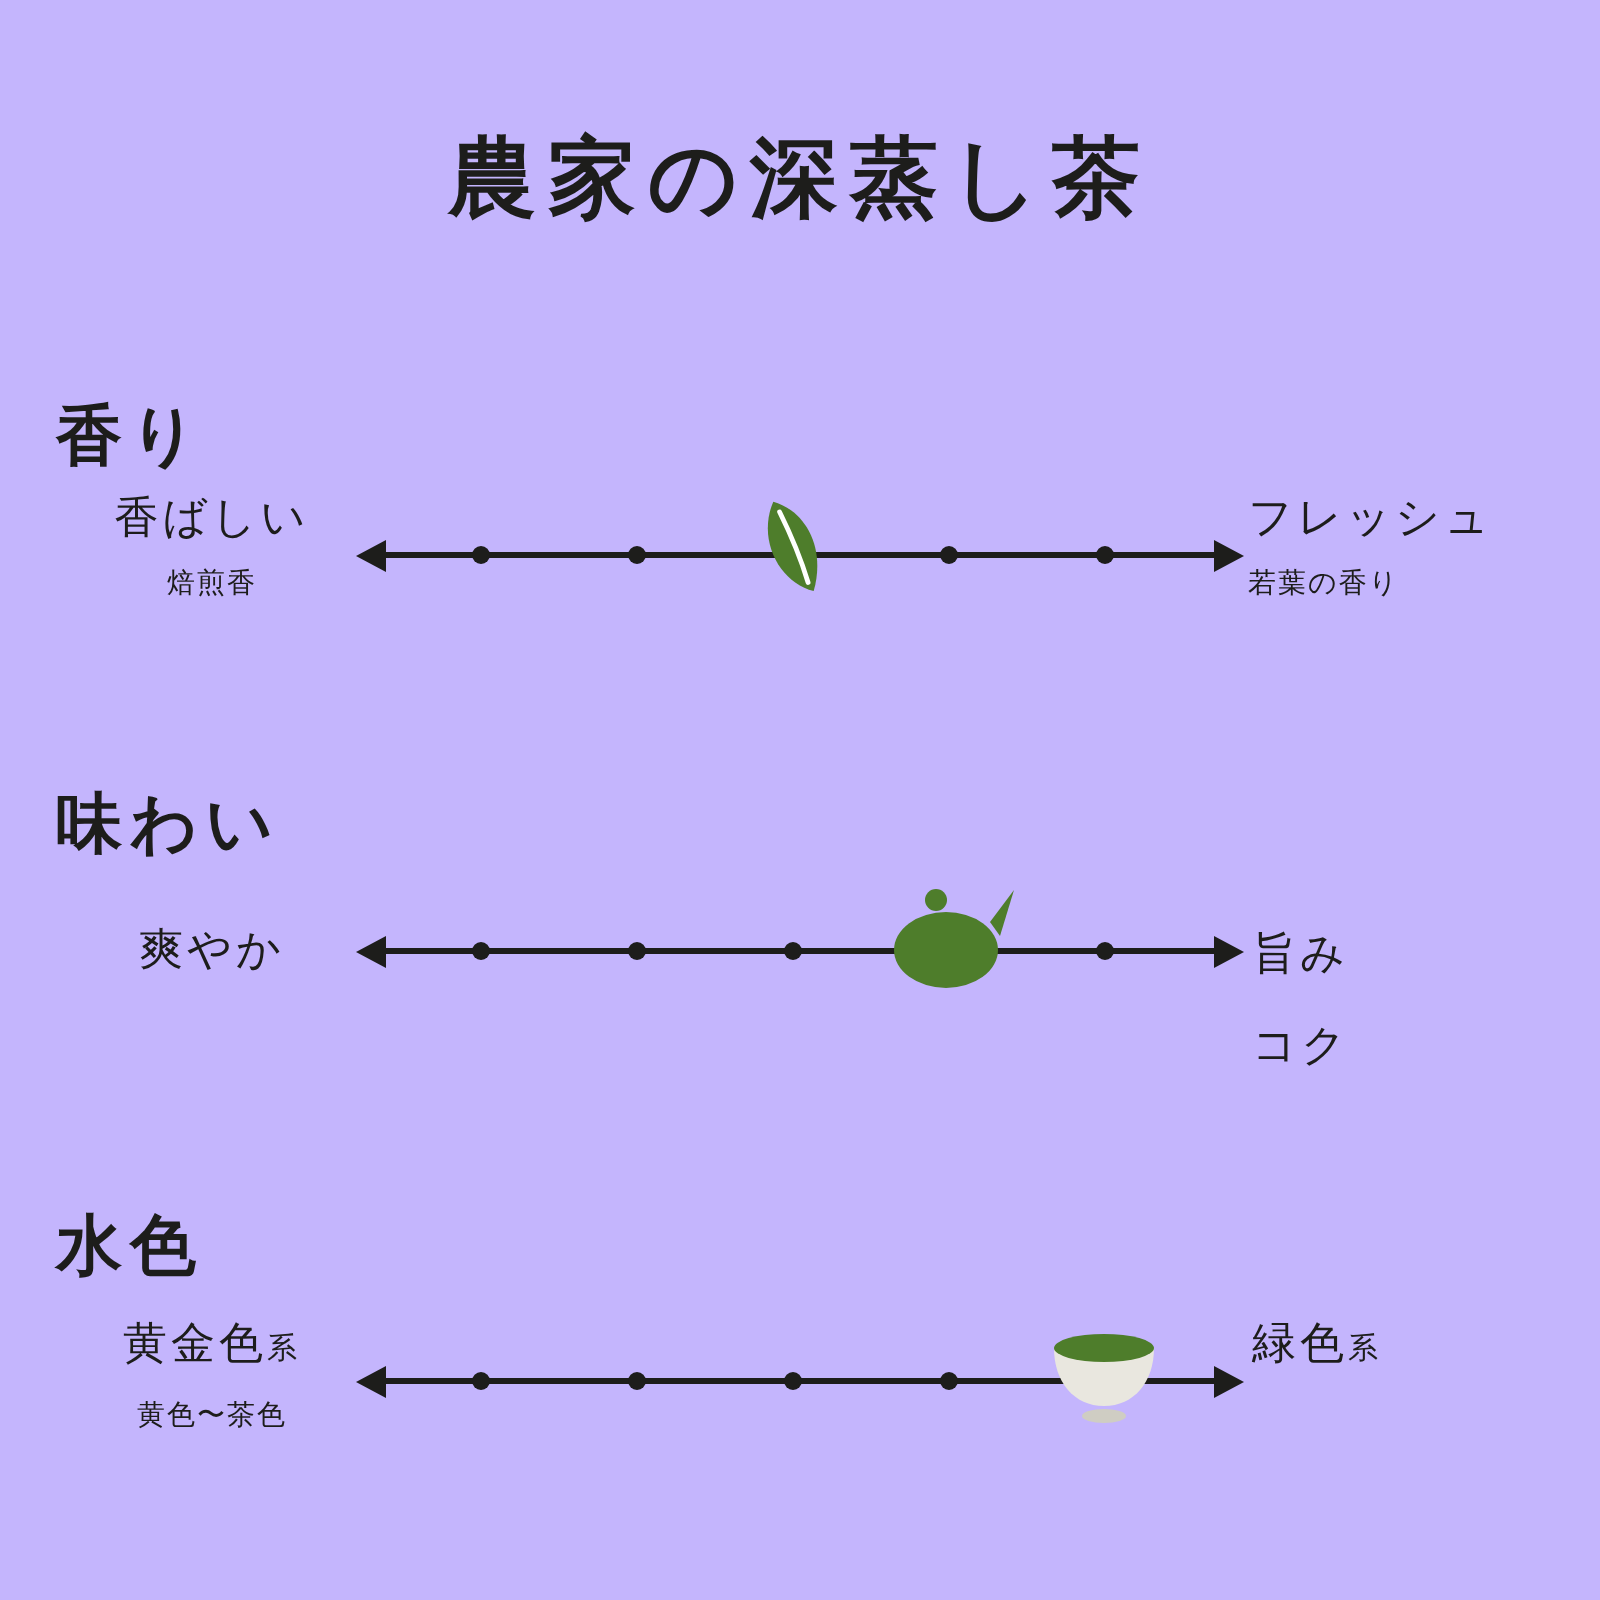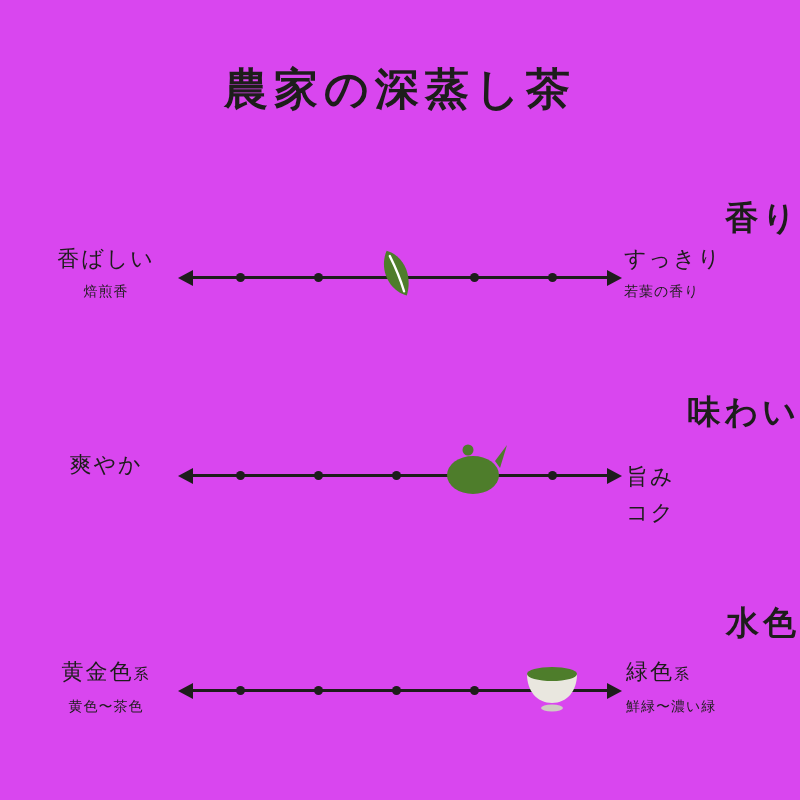--- a/index.html
+++ b/index.html
@@ -1,35 +1,35 @@
 <!DOCTYPE html>
 <html><head>
 <meta charset="utf-8">
 <style>
   * { margin:0; padding:0; box-sizing:border-box; }
   html,body { background:#ffffff; }
   .stage {
     position:relative; width:800px; height:800px; margin:0 auto;
-    background:#d946ef; overflow:hidden;
+    background:#c4b5fd; overflow:hidden;
     font-family:"Liberation Serif","DejaVu Serif",serif;
     color:var(--ink,#1d1d1b);
   }
   .title {
     position:absolute; top:60px; left:0; width:100%;
     text-align:center; font-size:44px; font-weight:700; letter-spacing:6px;
   }
   .section-title {
     position:absolute; left:0; width:100%;
-    text-align:right; font-size:33px; font-weight:600; letter-spacing:4px;
+    text-align:left; font-size:33px; font-weight:600; letter-spacing:4px;padding-left:28px;
   }
   .endcap { position:absolute; }
   .endcap.left  { text-align:center; }
   .endcap.right { text-align:left; }
   .endcap .main, .endcap .main2 { font-size:22px; letter-spacing:2px; line-height:26px; }
-  .endcap .main2 { margin-top:10px; }
+  .endcap .main2 { margin-top:20px; }
   .endcap .sub {
     font-size:14px; letter-spacing:1px; margin-top:11px;
     font-family:"Liberation Sans","DejaVu Sans",sans-serif;
   }
   .suffix { font-size:15px; }
   .scale { position:absolute; left:178px; width:444px; height:56px; }
   .scale .line {
     position:absolute; left:10px; right:10px; top:18px; height:3px;
     background:var(--ink,#1d1d1b);
   }
@@ -59,21 +59,21 @@
 <div class="stage" style="--ink: #1d1d1b; --green: #4e7d2b; --cup: #e9e7df; --cup_shadow: #cfcdc3;">
 
   <div class="title">農家の深蒸し茶</div>
 
   <div class="section-title" style="top:196px">香り</div>
   <div class="endcap left" style="top:246px; left:40px; width:132px;">
     <div class="main">香ばしい</div>
     <div class="sub">焙煎香</div>
   </div>
   <div class="endcap right" style="top:246px; left:624px; width:160px;">
-    <div class="main">すっきり</div>
+    <div class="main">フレッシュ</div>
     <div class="sub">若葉の香り</div>
   </div>
   <div class="scale" style="top:258px">
     <div class="line"></div>
     <div class="arrow aleft"></div>
     <div class="arrow aright"></div>
     <div class="marker marker-leaf" style="left: 196px;">
       <svg viewBox="0 0 44 56" width="44" height="56">
         <g transform="rotate(-22 22 28)">
           <path class="g-fill" d="M22 3 C35 13 38 34 24 52 C10 42 7 18 22 3 Z"></path>
@@ -112,21 +112,20 @@
       <div class="dot" style="left: 369.5px;"></div>
     </div>
 
   <div class="section-title" style="top:601px">水色</div>
   <div class="endcap left" style="top:659px; left:36px; width:140px;">
     <div class="main"><span>黄金色</span><span class="suffix">系</span></div>
     <div class="sub">黄色〜茶色</div>
   </div>
   <div class="endcap right" style="top:659px; left:626px; width:150px;">
     <div class="main"><span>緑色</span><span class="suffix">系</span></div>
-    <div class="sub">鮮緑〜濃い緑</div>
   </div>
   <div class="scale" style="top:671px">
     <div class="line"></div>
     <div class="arrow aleft"></div>
     <div class="arrow aright"></div>
     <div class="marker marker-cup" style="left: 346px;">
       <svg viewBox="0 0 56 50" width="56" height="50">
         <ellipse class="cup-foot" cx="28" cy="45" rx="11" ry="3.5"></ellipse>
         <path class="cup-body" d="M3 11 C3 28 13 40 28 40 C43 40 53 28 53 11 Z"></path>
         <ellipse class="g-fill" cx="28" cy="11" rx="25" ry="7"></ellipse>

